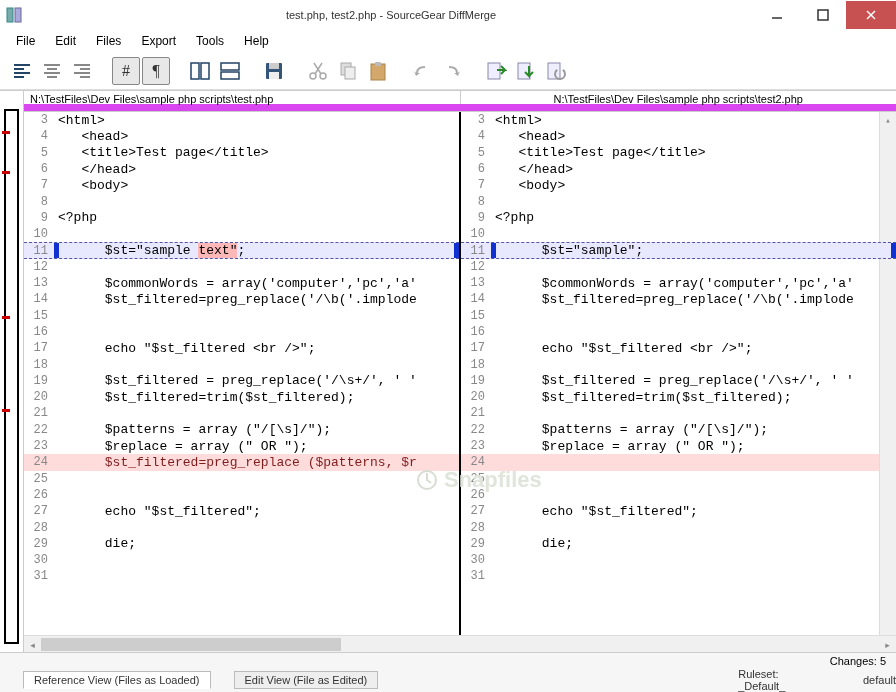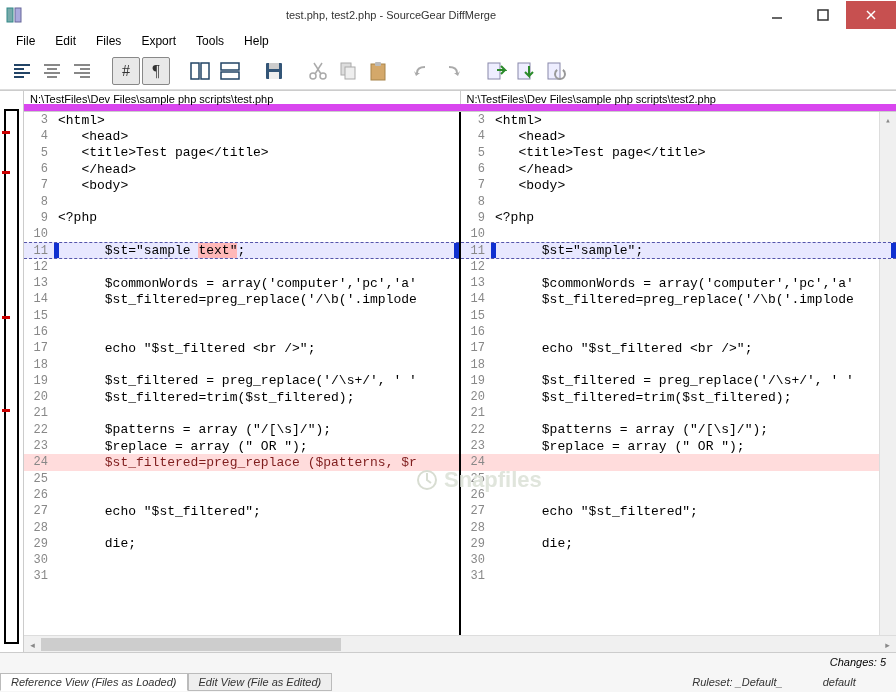--- a/index.html
+++ b/index.html
@@ -24,21 +24,21 @@
 .tb-icon { width: 22px; height: 22px; }
 
 .content { height: 562px; display: flex; background: #fff; border-top: 1px solid #ccc; }
 .gutter { width: 24px; background: #fff; border-right: 1px solid #ccc; position: relative; }
 .gutter-inner { position: absolute; left: 4px; right: 4px; top: 18px; bottom: 8px; border: 2px solid #000; }
 .gutter-mark { position: absolute; left: 2px; width: 8px; height: 3px; background: #c00; }
 
 .panes { flex: 1; display: flex; flex-direction: column; }
 .pane-headers { height: 20px; display: flex; border-bottom: 7px solid #d946ef; }
 .pane-header { flex: 1; padding: 2px 6px; font-size: 11px; background: #fff; }
-.pane-header.right { text-align: left; border-left: 1px solid #ccc; }
+.pane-header.right { text-align: center; border-left: 1px solid #ccc; }
 
 .pane-body { flex: 1; display: flex; position: relative; overflow: hidden; border-top: 1px solid #ccc; }
 .pane { flex: 1; position: relative; overflow: hidden; background: #fff; font-family: 'Courier New', monospace; font-size: 13px; }
 .pane.right { border-left: 2px solid #000; }
 .line { display: flex; height: 16.3px; align-items: center; white-space: pre; }
 .ln { width: 30px; text-align: right; color: #888; padding-right: 6px; font-size: 12px; user-select: none; }
 .code { flex: 1; padding-left: 4px; overflow: hidden; }
 .line.diff-change { background: #e8e8ff; border-top: 1px dashed #55a; border-bottom: 1px dashed #55a; position: relative; }
 .line.diff-del { background: #ffdcdc; }
 .line.diff-del .code { color: #7f1d1d; }
@@ -46,24 +46,24 @@
 .diff-bar-left { position: absolute; left: 30px; top: 0; bottom: 0; width: 5px; background: #1030d0; }
 .highlight-word { background: #ffb8b8; }
 
 .scrollbar-v { position: absolute; right: 0; top: 0; bottom: 0; width: 17px; background: #f0f0f0; border-left: 1px solid #ddd; }
 .sb-up { position: absolute; top: 0; left: 0; right: 0; height: 17px; background: #f0f0f0; display:flex; align-items:center; justify-content:center; color:#888; font-size:9px;}
 .scrollbar-h-row { height: 17px; display: flex; border-top: 1px solid #ddd; }
 .sb-h { flex: 1; background: #f0f0f0; position: relative; }
 .sb-left, .sb-right { width: 17px; height: 17px; display:flex; align-items:center; justify-content:center; color:#888; font-size:9px; }
 .sb-thumb-h { position: absolute; left: 17px; top: 2px; height: 13px; width: 300px; background: #cdcdcd; border-radius: 0px; }
 
-.statusbar { height: 40px; border-top: 1px solid #ccc; background: #f6f6f6; display: flex; flex-direction: column; font-style: italic; }
+.statusbar { height: 40px; border-top: 1px solid #ccc; background: #f6f6f6; display: flex; flex-direction: column; }
 .status-row1 { height: 18px; display: flex; align-items: center; justify-content: flex-end; padding: 0 10px; font-size: 11px; }
 .status-row2 { flex: 1; display: flex; align-items: center; }
-.view-tab { padding: 2px 10px; font-size: 11px; border: 1px solid #bbb; background: #eee; color: #333; }
+.view-tab { padding: 2px 10px; font-size: 11px; border: 1px solid #bbb; background: #eee; color: #333; margin-left: 23px; }
 .view-tab.active { background: #fff; border-bottom-color: #fff; }
 .status-right { flex: 1; display: flex; gap: 40px; padding-left: 360px; font-size: 11px; color: #333; align-items: center; }
 .watermark { position: absolute; top: 355px; left: 392px; color: #e0e5dc; font-size: 22px; font-weight: bold; pointer-events:none; display:flex; align-items:center; gap:6px; z-index:5;}
 </style>
 </head>
 <body>
 
 <div class="titlebar">
   <div class="icon-box">
     <svg width="16" height="16">

